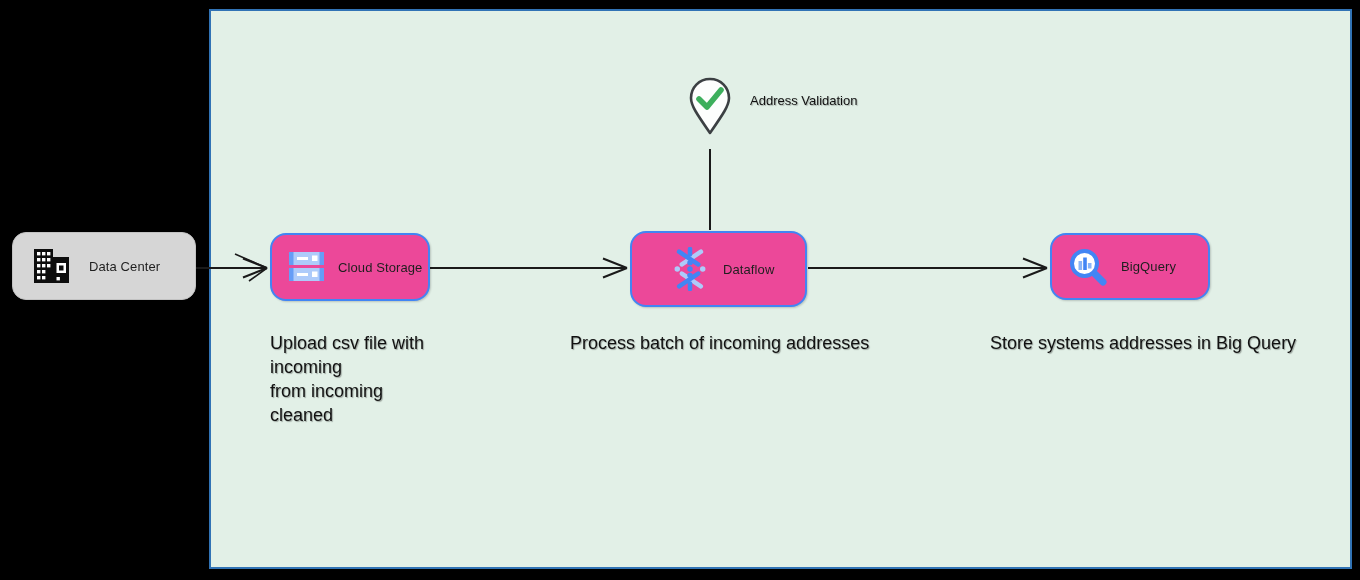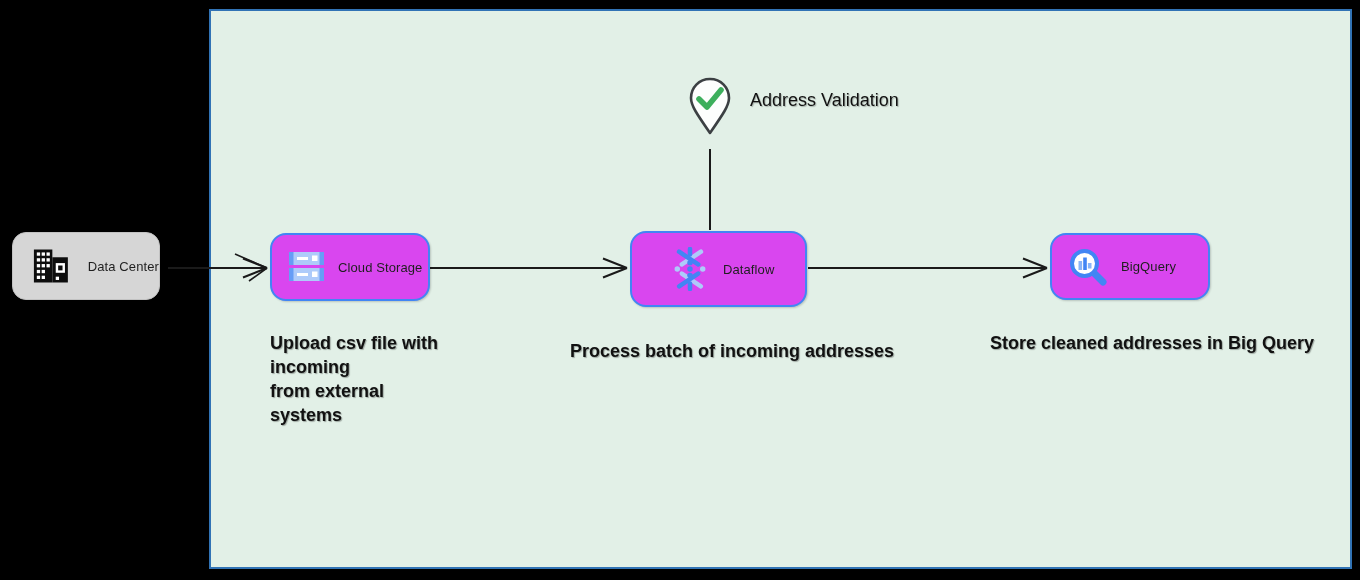--- a/index.html
+++ b/index.html
@@ -19,65 +19,64 @@
     left: 209px; top: 9px;
     width: 1143px; height: 560px;
     background: #e2f0e7;
     border: 2px solid #3173b5;
     box-sizing: border-box;
     box-shadow: 2px 2px 3px rgba(0,0,0,0.55);
   }
 
   .node {
     position: absolute;
-    background: #d946ef;
+    background: #ec4899;
     border: 2px solid #4285f4;
     border-radius: 16px;
     box-sizing: border-box;
     display: flex;
     align-items: center;
     padding-left: 16px;
     gap: 13px;
     box-shadow: 1px 1px 2px rgba(0,0,0,0.18);
   }
   .node-label {
     font-size: 13px;
     color: #1f1f1f;
     letter-spacing: 0.1px;
     white-space: nowrap;
   }
 
   .dc-box {
     position: absolute;
     left: 12px; top: 232px;
-    width: 148px; height: 68px;
+    width: 184px; height: 68px;
     background: #d6d6d6;
     border: 1px solid #c2c2c2;
     border-radius: 14px;
     box-sizing: border-box;
     display: flex;
     align-items: center;
     padding-left: 18px;
     gap: 18px;
   }
 
   .caption {
     position: absolute;
     font-size: 18px;
     line-height: 24px;
     color: #111111;
     text-shadow: 1px 1px 1px rgba(0,0,0,0.30);
     white-space: nowrap;
-    font-weight: bold;
   }
 
   .api-label {
     position: absolute;
     left: 750px; top: 89px;
-    font-size: 18px;
+    font-size: 13px;
     line-height: 23px;
     color: #111111;
     text-shadow: 1px 1px 1px rgba(0,0,0,0.25);
   }
 
   .connector-layer {
     position: absolute;
     top: 0; left: 0;
     width: 1360px; height: 580px;
     pointer-events: none;
@@ -201,21 +200,21 @@
     <path d="M24 3 C13 3 5 11.5 5 22 C5 29.5 10.5 37.5 24 57 C37.5 37.5 43 29.5 43 22 C43 11.5 35 3 24 3 Z" fill="#fdfefd" stroke="#3c4043" stroke-width="2.6" stroke-linejoin="round"></path>
     <polyline points="13,23 21,31 35,14" fill="none" stroke="#3daf5c" stroke-width="5.6" stroke-linecap="round" stroke-linejoin="round"></polyline>
   </svg>
   <div class="api-label">
     <div>Address Validation</div>
   </div>
 
   <div class="caption" style="left:270px; top:331px;">
     <div>Upload csv file with</div>
     <div>incoming</div>
-    <div>from external</div>
-    <div>systems</div>
-  </div>
-
-  <div class="caption" style="left:570px; top:331px;margin-top:8px;">Process batch of incoming addresses</div>
-
-  <div class="caption" style="left:990px; top:331px;">Store cleaned addresses in Big Query</div>
+    <div>from incoming</div>
+    <div>cleaned</div>
+  </div>
+
+  <div class="caption" style="left:570px; top:331px;">Process batch of incoming addresses</div>
+
+  <div class="caption" style="left:990px; top:331px;">Store systems addresses in Big Query</div>
 
 </div>
 
 </body></html>

